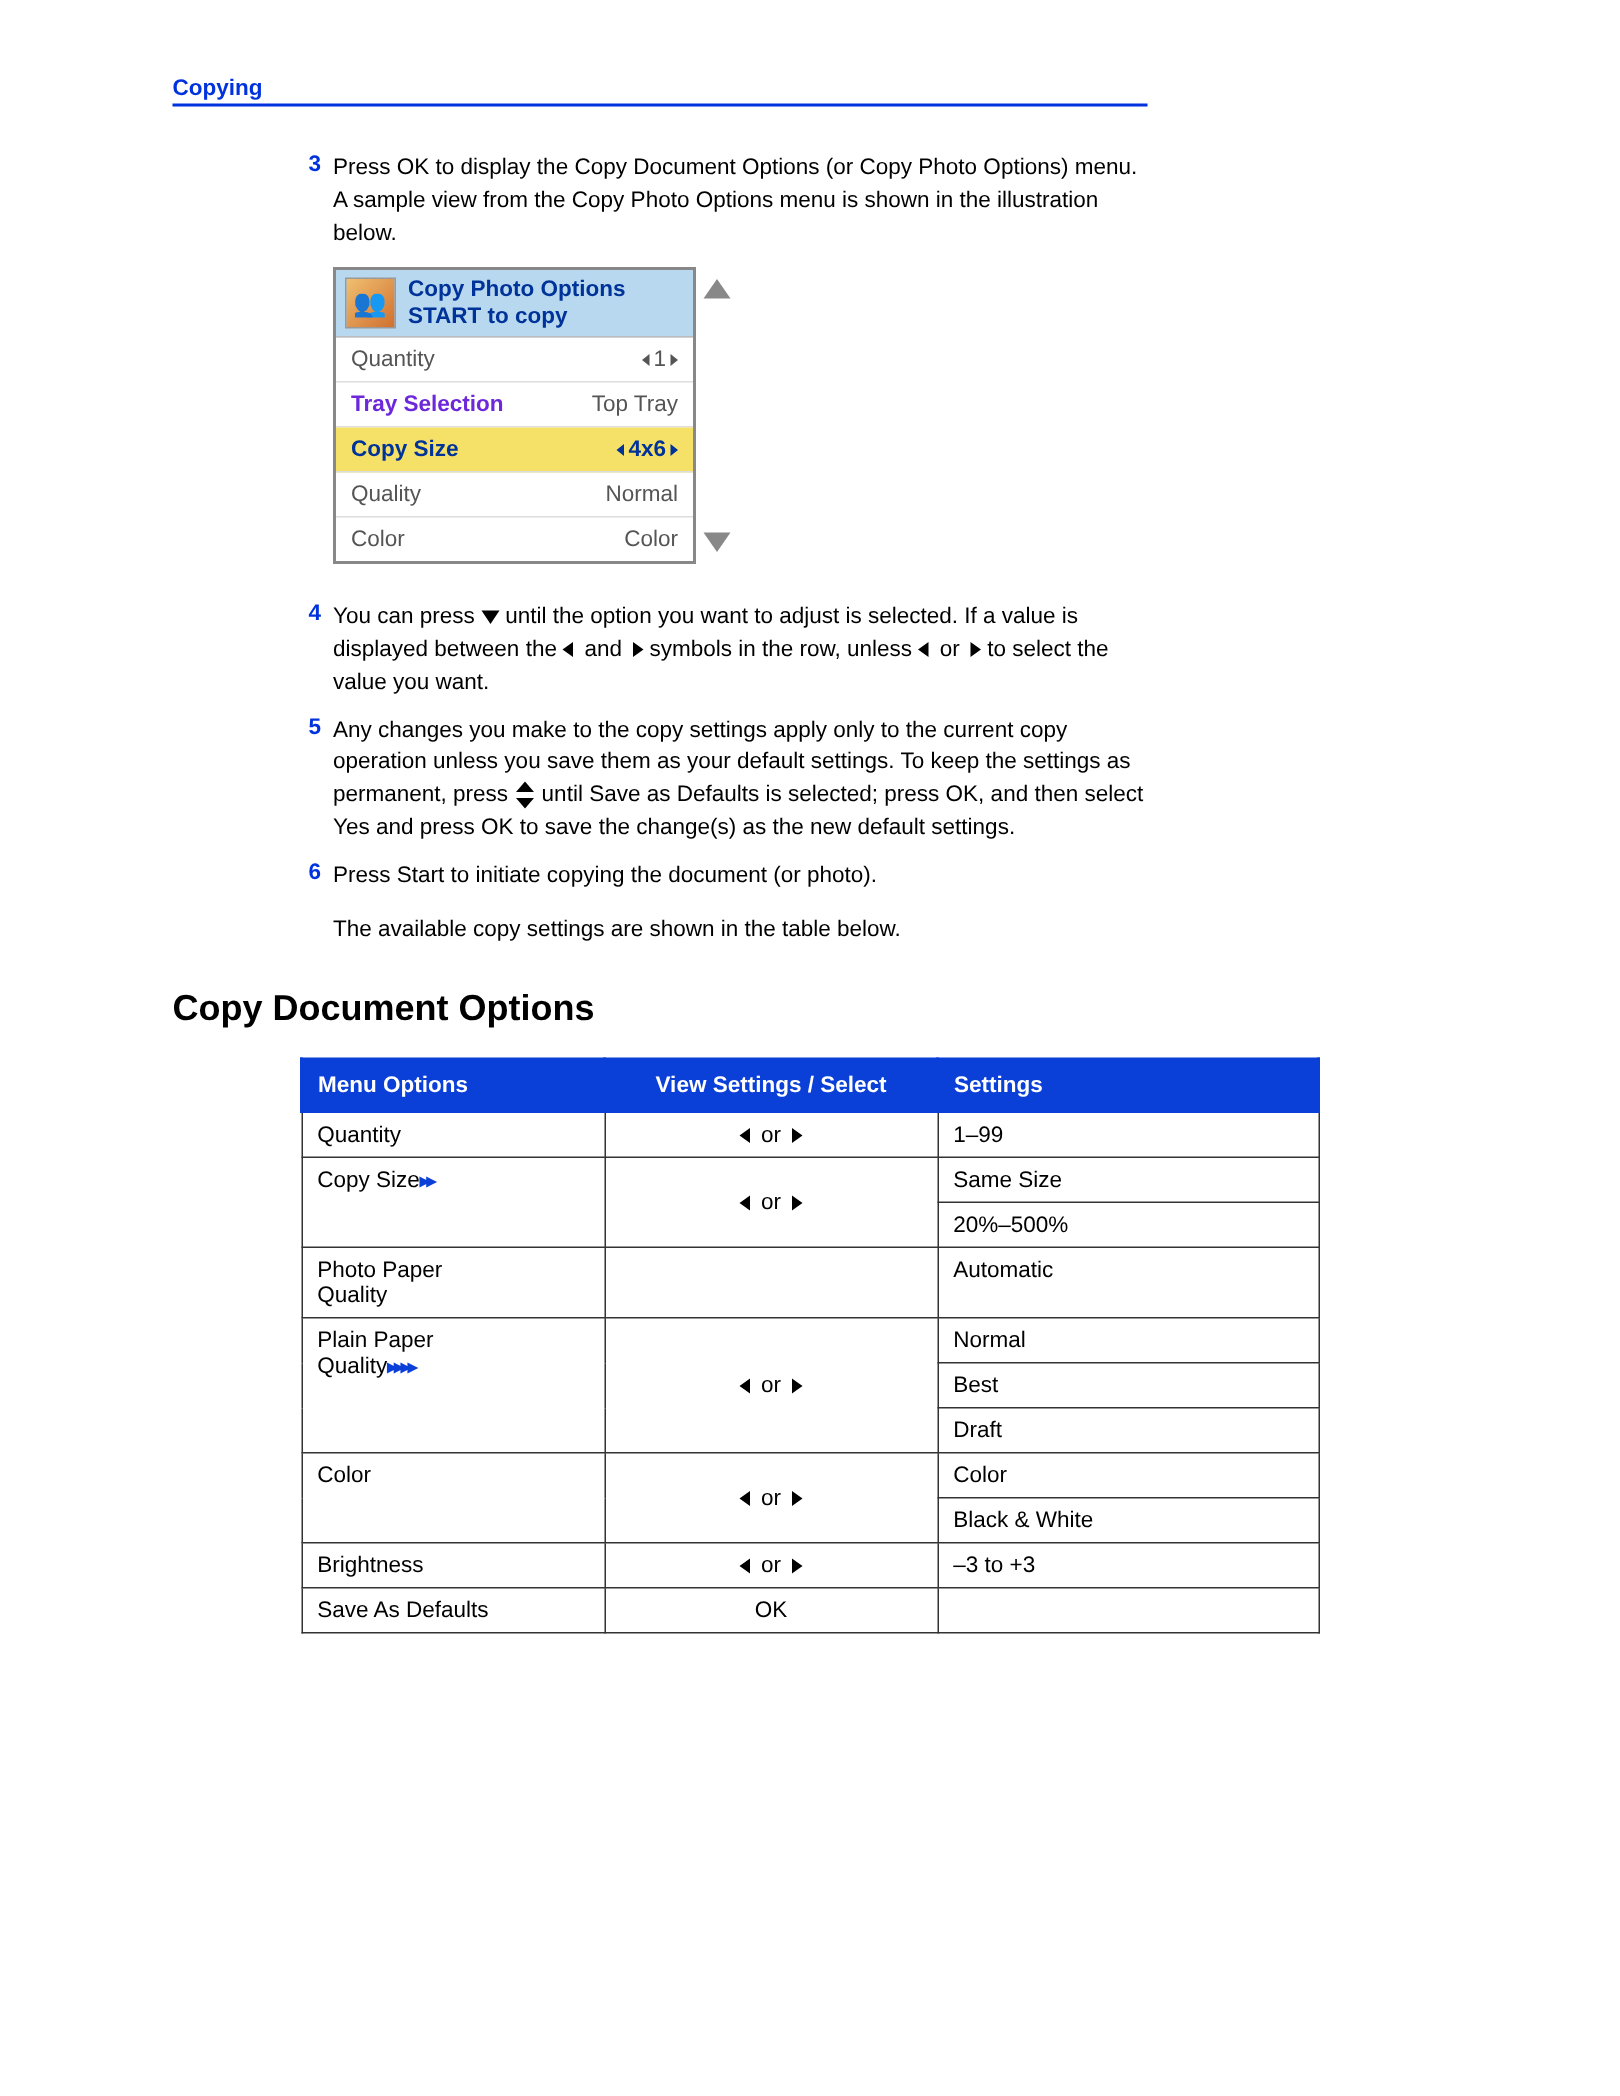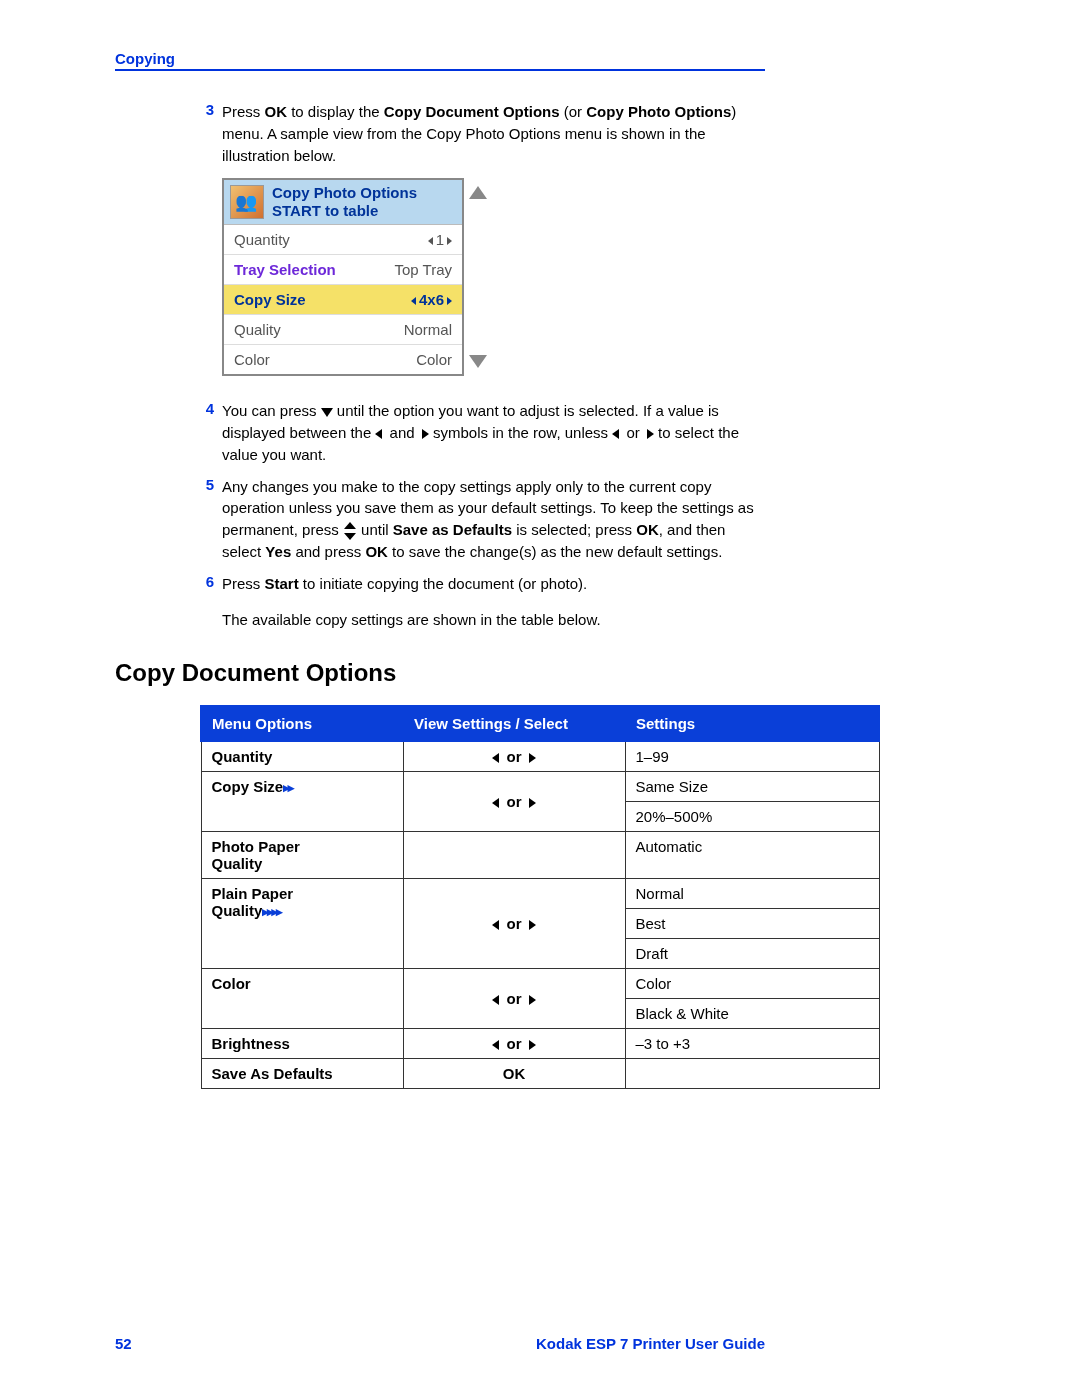--- a/index.html
+++ b/index.html
@@ -36,21 +36,21 @@
     font-weight: bold;
     min-width: 24px;
     text-align: right;
     margin-right: 8px;
   }
   .step-body {
     flex: 1;
     line-height: 1.45;
   }
   .sub-p { margin-left: 107px; margin-bottom: 14px; line-height:1.45; }
-  b { font-weight: bold; }
+  b { font-weight: normal; }
 
   
   .lcd-wrap {
     margin-left: 107px;
     margin-top: 12px;
     margin-bottom: 24px;
     display: flex;
     align-items: stretch;
   }
   .lcd {
@@ -137,21 +137,21 @@
     width: 680px;
     margin-left: 85px;
     font-size: 15px;
   }
   table.opts th {
     background:#0a3fd8;
     color:#fff;
     font-weight:bold;
     padding:8px 10px;
     border:2px solid #0a3fd8;
-    text-align:left;
+    text-align:center;
   }
   table.opts th.l { text-align:left; }
   table.opts td {
     border:1px solid #333;
     padding:6px 10px;
     vertical-align: top;
   }
   table.opts td.center { text-align:center; vertical-align:middle;}
   .dbl-arrow { color:#0a3fd8; font-weight:bold; letter-spacing:-2px; font-size:13px;}
 
@@ -176,21 +176,21 @@
       <span>Press </span><b>OK</b><span> to display the </span><b>Copy Document Options</b><span> (or </span><b>Copy Photo Options</b><span>) menu. A sample view from the Copy Photo Options menu is shown in the illustration below.</span>
     </div>
   </div>
 
   <div class="lcd-wrap">
     <div class="lcd">
       <div class="lcd-hdr">
         <div class="lcd-icon">👥</div>
         <div class="lcd-hdr-text">
           <div>Copy Photo Options</div>
-          <div>START to table</div>
+          <div>START to copy</div>
         </div>
       </div>
       <div class="lcd-row">
         <span class="lcd-label">Quantity</span>
         <span class="lcd-val"><span class="tri-l sm"></span><span>1</span><span class="tri-r sm"></span></span>
       </div>
       <div class="lcd-row dark">
         <span class="lcd-label">Tray Selection</span>
         <span class="lcd-val">Top Tray</span>
       </div>
@@ -287,17 +287,13 @@
       <td>–3 to +3</td>
     </tr>
     <tr>
       <td><b>Save As Defaults</b></td>
       <td class="center"><b>OK</b></td>
       <td></td>
     </tr>
   </tbody>
     </table>
 
-  <div class="footer">
-    <span>52</span>
-    <span>Kodak ESP 7 Printer User Guide</span>
-  </div>
 </div>
 
 </body></html>

